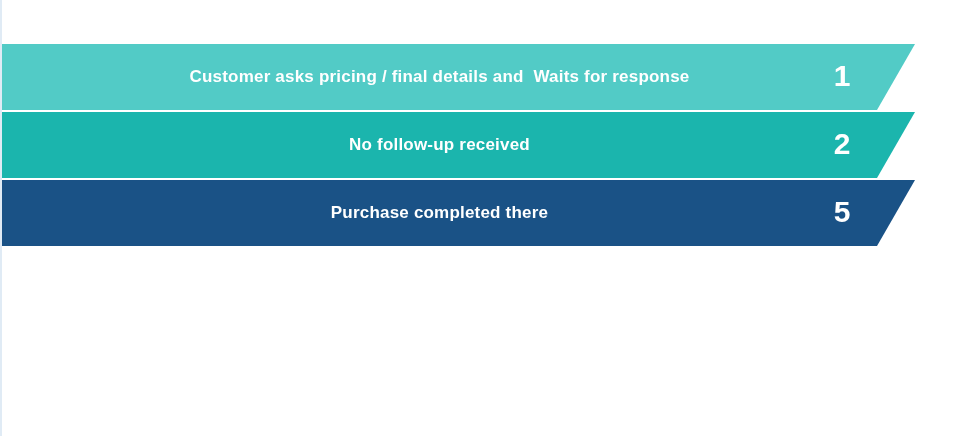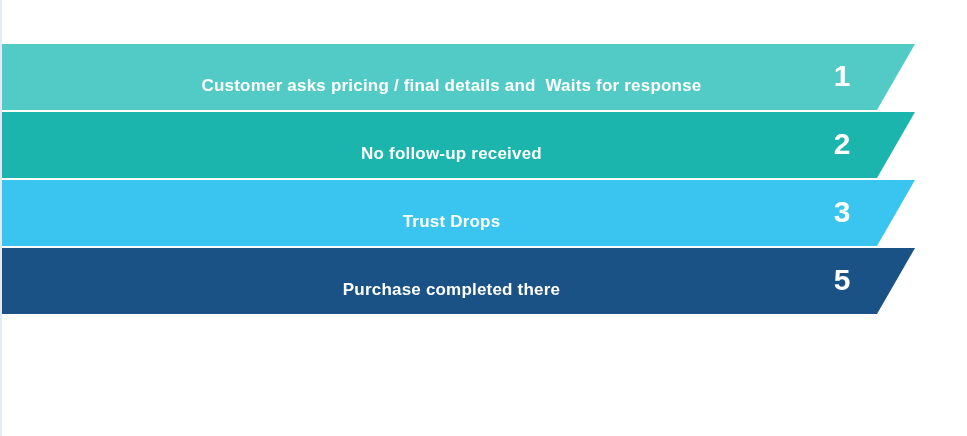--- a/index.html
+++ b/index.html
@@ -28,32 +28,31 @@
   }
   .step {
     position: relative;
     width: 913px;
     height: 66px;
     margin-bottom: 2px;
     clip-path: polygon(0 0, 100% 0, calc(100% - 38px) 100%, 0 100%);
   }
   .step-label {
     position: absolute;
-    left: 12px;
+    left: 0;
     top: 0;
     width: 875px;
     height: 66px;
     line-height: 66px;
     text-align: center;
     color: #ffffff;
     font-size: 17px;
     font-weight: 700;
     letter-spacing: 0.2px;
     white-space: pre;
-    margin-top: 9px;
   }
   .step-num {
     position: absolute;
     left: 815px;
     top: 0;
     width: 50px;
     height: 66px;
     line-height: 63px;
     text-align: center;
     color: #ffffff;
@@ -71,24 +70,20 @@
   <div class="step" style="background-color: rgb(82, 203, 198);">
     <span class="step-label">Customer asks pricing / final details and  Waits for response</span>
     <span class="step-num">1</span>
   </div>
 
   <div class="step" style="background-color: rgb(27, 181, 173);">
     <span class="step-label">No follow-up received</span>
     <span class="step-num">2</span>
   </div>
 
-  <div class="step" style="background-color: rgb(58, 197, 240);">
-    <span class="step-label">Trust Drops</span>
-    <span class="step-num">3</span>
-  </div>
 
 
   <div class="step" style="background-color: rgb(26, 82, 134);">
     <span class="step-label">Purchase completed there</span>
     <span class="step-num">5</span>
   </div>
 
 </div>
 
 </body></html>

